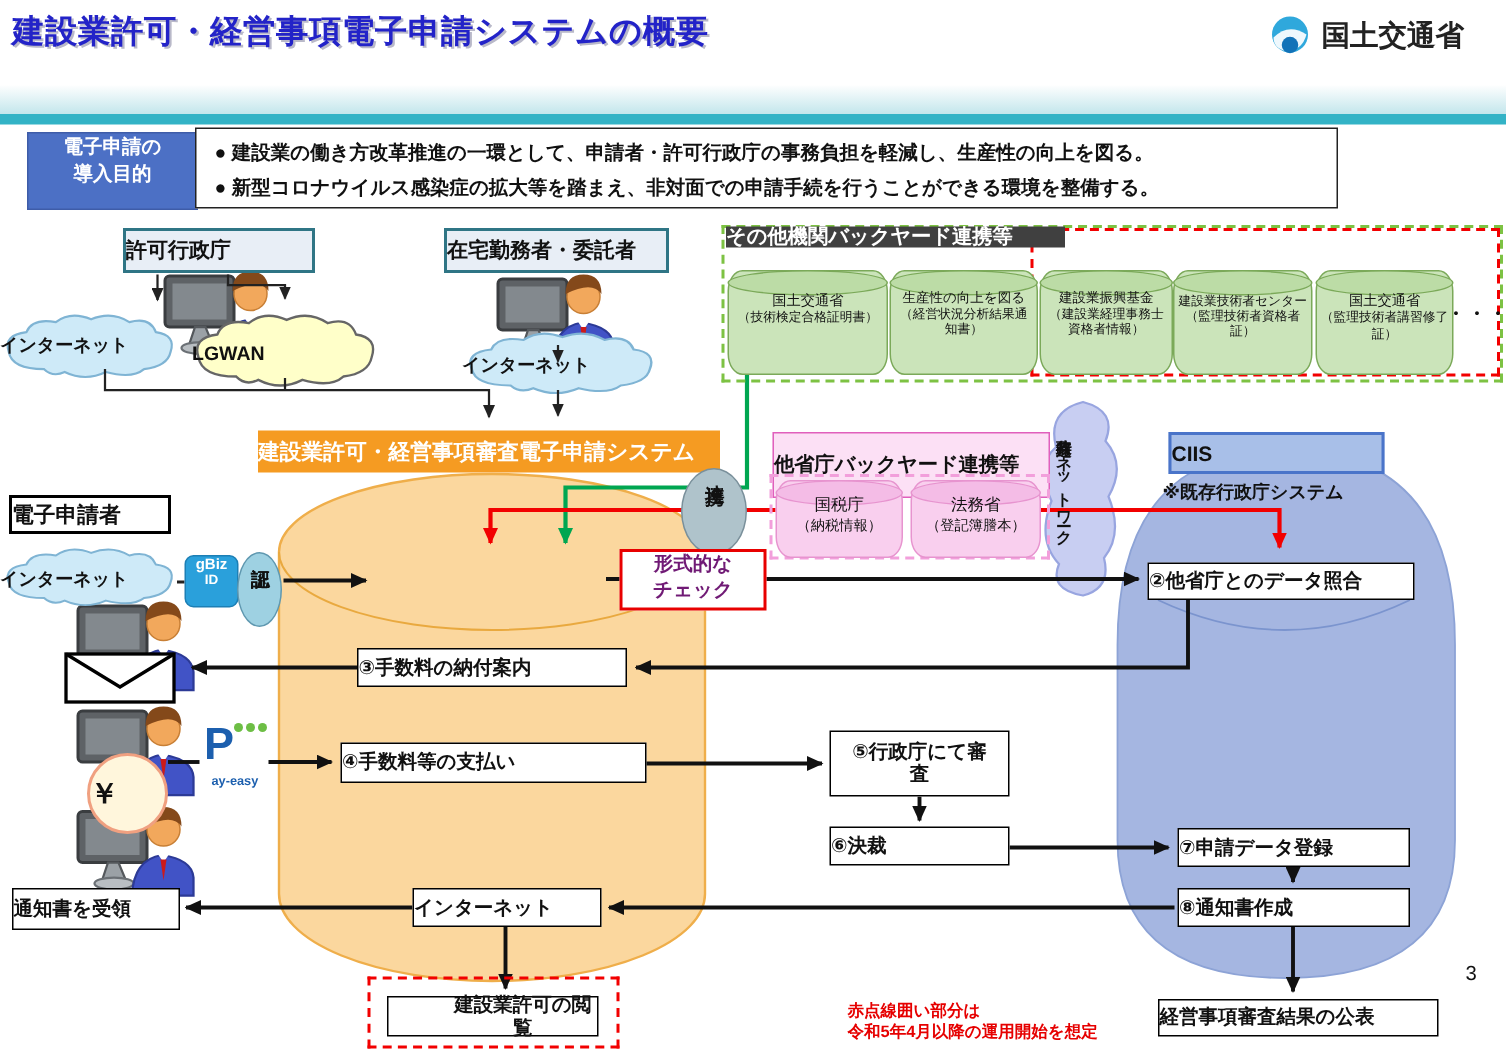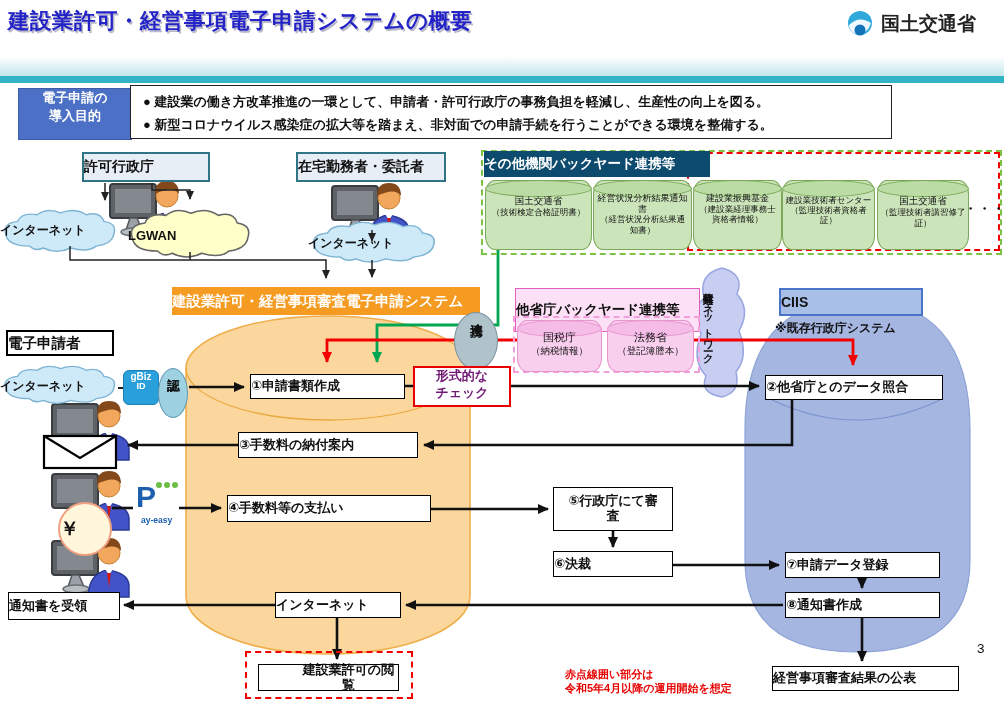--- a/index.html
+++ b/index.html
@@ -142,28 +142,28 @@
   <div class="abs" style="left:130px;top:85px;width:762px;height:54px;background:#fff;border:1.4px solid #222;padding:5px 12px;box-sizing:border-box;font-size:13px;font-weight:600;line-height:1.75;">
     <div>● 建設業の働き方改革推進の一環として、申請者・許可行政庁の事務負担を軽減し、生産性の向上を図る。</div>
     <div>● 新型コロナウイルス感染症の拡大等を踏まえ、非対面での申請手続を行うことができる環境を整備する。</div>
   </div>
 
   <div class="abs ctr hdrbox" style="left:82px;top:152px;width:128px;height:30px;box-sizing:border-box;">許可行政庁</div>
   <div class="abs ctr hdrbox" style="left:296px;top:152px;width:150px;height:30px;box-sizing:border-box;">在宅勤務者・委託者</div>
 
   <div class="abs dashG" style="left:481px;top:150px;width:521px;height:105px;box-sizing:border-box;"></div>
   <div class="abs dashR" style="left:687px;top:152px;width:313px;height:99px;box-sizing:border-box;"></div>
-  <div class="abs ctr" style="left:484px;top:151px;width:226px;height:26px;background:#0c4a6e;color:#fff;font-size:13.5px;font-weight:700;">その他機関バックヤード連携等</div>
+  <div class="abs ctr" style="left:484px;top:151px;width:226px;height:14px;background:#404040;color:#fff;font-size:13.5px;font-weight:700;">その他機関バックヤード連携等</div>
 
   <div class="abs cyl cylG" style="left:485px;top:180px;width:105px;height:68px;">
     <div class="cylTxt" style="font-size:9.5px;"><span>国土交通省</span><br>
     <span style="font-size:8.5px;">（技術検定合格証明書）</span></div>
   </div>
   <div class="abs cyl cylG" style="left:593px;top:180px;width:97px;height:68px;">
-    <div class="cylTxt" style="font-size:9px;padding-top:12px;"><span>経営状況分析結果通知書</span><br>
+    <div class="cylTxt" style="font-size:9px;padding-top:12px;"><span>生産性の向上を図る</span><br>
     <span style="font-size:8.5px;">（経営状況分析結果通知書）</span></div>
   </div>
   <div class="abs cyl cylG" style="left:693px;top:180px;width:87px;height:68px;">
     <div class="cylTxt" style="font-size:9px;padding-top:12px;"><span>建設業振興基金</span><br>
     <span style="font-size:8.5px;">（建設業経理事務士資格者情報）</span></div>
   </div>
   <div class="abs cyl cylG" style="left:782px;top:180px;width:91px;height:68px;">
     <div class="cylTxt" style="font-size:8.5px;padding-top:14px;"><span>建設業技術者センター</span><br>
     <span style="font-size:8.5px;">（監理技術者資格者証）</span></div>
   </div>
@@ -205,21 +205,20 @@
   </div>
 
   <div class="abs vtext" style="left:700px;top:285px;height:108px;font-size:10.5px;font-weight:700;line-height:1.6;">
     <span>行政共通</span>
     <span>ネットワーク</span>
   </div>
 
   <div class="abs ctr" style="left:779px;top:288px;width:144px;height:28px;background:#A8BFE8;border:2px solid #4A74C9;font-size:14px;font-weight:800;box-sizing:border-box;">CIIS</div>
   <div class="abs ctr" style="left:775px;top:320px;width:165px;height:16px;font-size:12px;font-weight:600;">※既存行政庁システム</div>
 
-  <div class="abs ctr stepbox" style="left:250px;top:374px;width:155px;height:25px;box-sizing:border-box;">①申請書類作成</div>
   <div class="abs ctr stepbox" style="left:765px;top:375px;width:178px;height:25px;box-sizing:border-box;">②他省庁とのデータ照合</div>
   <div class="abs ctr stepbox" style="left:238px;top:432px;width:180px;height:26px;box-sizing:border-box;">③手数料の納付案内</div>
   <div class="abs ctr stepbox" style="left:227px;top:495px;width:204px;height:27px;box-sizing:border-box;">④手数料等の支払い</div>
   <div class="abs ctr stepbox" style="left:553px;top:487px;width:120px;height:44px;box-sizing:border-box;padding:0 10px;">⑤行政庁にて審査</div>
   <div class="abs ctr stepbox" style="left:553px;top:551px;width:120px;height:26px;box-sizing:border-box;">⑥決裁</div>
   <div class="abs ctr stepbox" style="left:785px;top:552px;width:155px;height:26px;box-sizing:border-box;">⑦申請データ登録</div>
   <div class="abs ctr stepbox" style="left:785px;top:592px;width:155px;height:26px;box-sizing:border-box;">⑧通知書作成</div>
   <div class="abs ctr stepbox" style="left:275px;top:592px;width:126px;height:26px;box-sizing:border-box;">インターネット</div>
 
   <div class="abs ctr stepbox" style="left:8px;top:592px;width:112px;height:28px;box-sizing:border-box;">通知書を受領</div>

